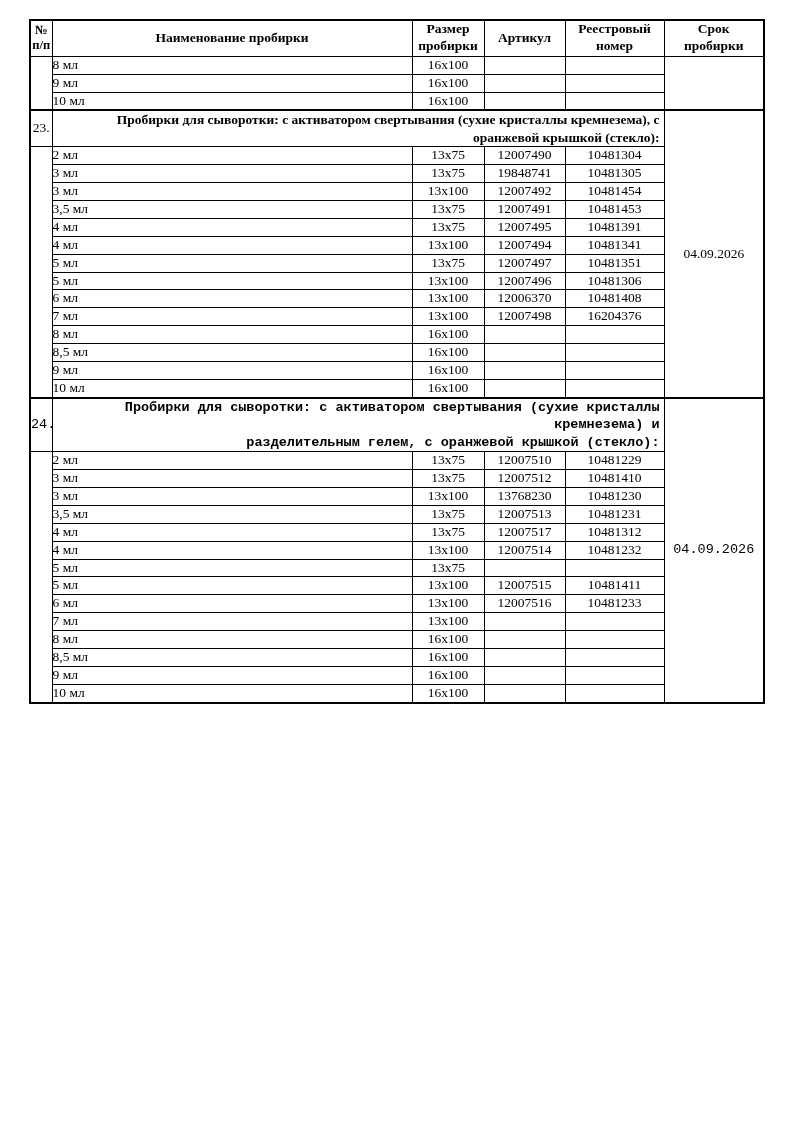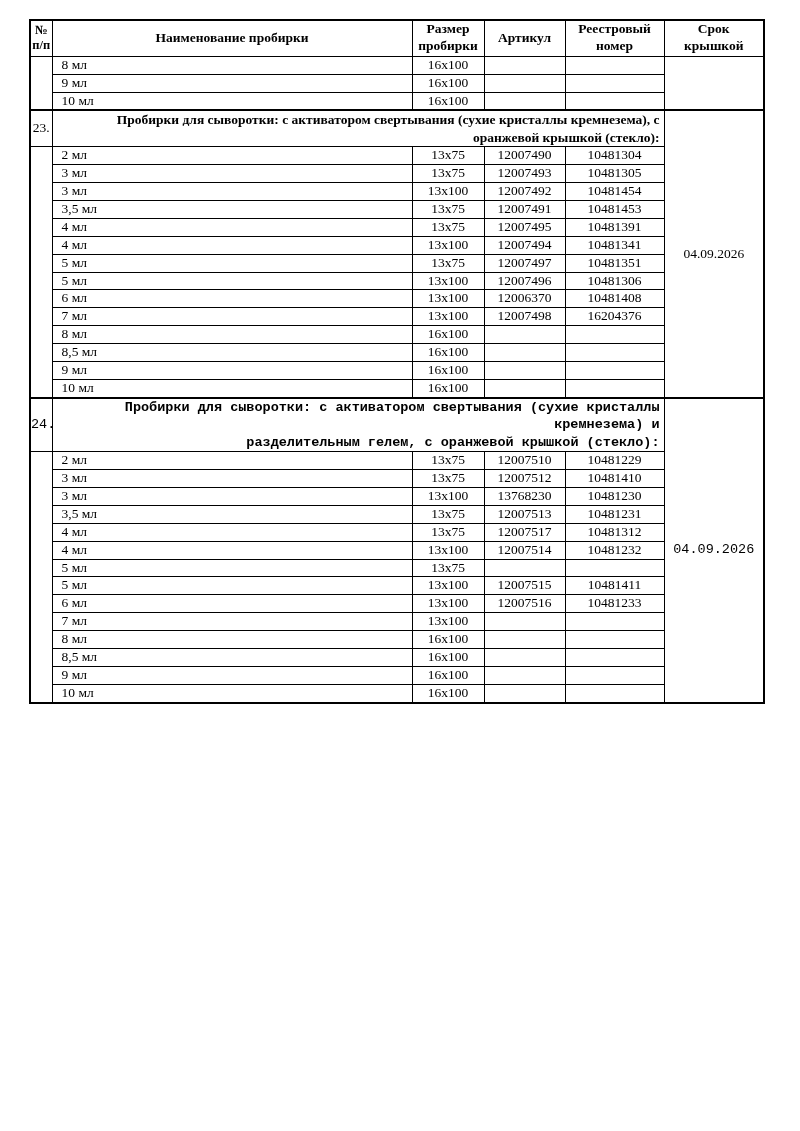--- a/index.html
+++ b/index.html
@@ -35,21 +35,21 @@
   th {
     font-weight: bold;
     text-align: center;
     white-space: pre-line;
     line-height: 1.3;
   }
   th.num-h { font-size: 12.5px; }
   td.num { text-align: center; }
   td.name {
     text-align: left;
-    padding-left: 9px;
+    padding-left: 0;
     padding-right: 2px;
     white-space: nowrap;
   }
   td.size, td.article, td.registry, td.validity { text-align: center; }
   td.title {
     text-align: right;
     font-weight: bold;
     white-space: pre-line;
     line-height: 1.3;
     padding: 0 4px;
@@ -72,21 +72,21 @@
     <tr>
       <th class="num-h">№
 п/п</th>
       <th>Наименование пробирки</th>
       <th>Размер
 пробирки</th>
       <th>Артикул</th>
       <th>Реестровый
 номер</th>
       <th>Срок
-крышкой</th>
+пробирки</th>
     </tr>
   </thead>
   <tbody id="table-body">
       <tr style="height: 18px;">
         <td class="num" rowspan="3"></td>
         <td class="name">8 мл</td>
         <td class="size">16x100</td>
         <td class="article"></td>
         <td class="registry"></td>
         <td class="validity" rowspan="3"></td>
@@ -112,21 +112,21 @@
       <tr style="height: 17.5px;">
         <td class="num" rowspan="14"></td>
         <td class="name">2 мл</td>
         <td class="size">13x75</td>
         <td class="article">12007490</td>
         <td class="registry">10481304</td>
       </tr>
       <tr style="height: 17.5px;">
         <td class="name">3 мл</td>
         <td class="size">13x75</td>
-        <td class="article">12007493</td>
+        <td class="article">19848741</td>
         <td class="registry">10481305</td>
       </tr>
       <tr style="height: 17.5px;">
         <td class="name">3 мл</td>
         <td class="size">13x100</td>
         <td class="article">12007492</td>
         <td class="registry">10481454</td>
       </tr>
       <tr style="height: 17.5px;">
         <td class="name">3,5 мл</td>

